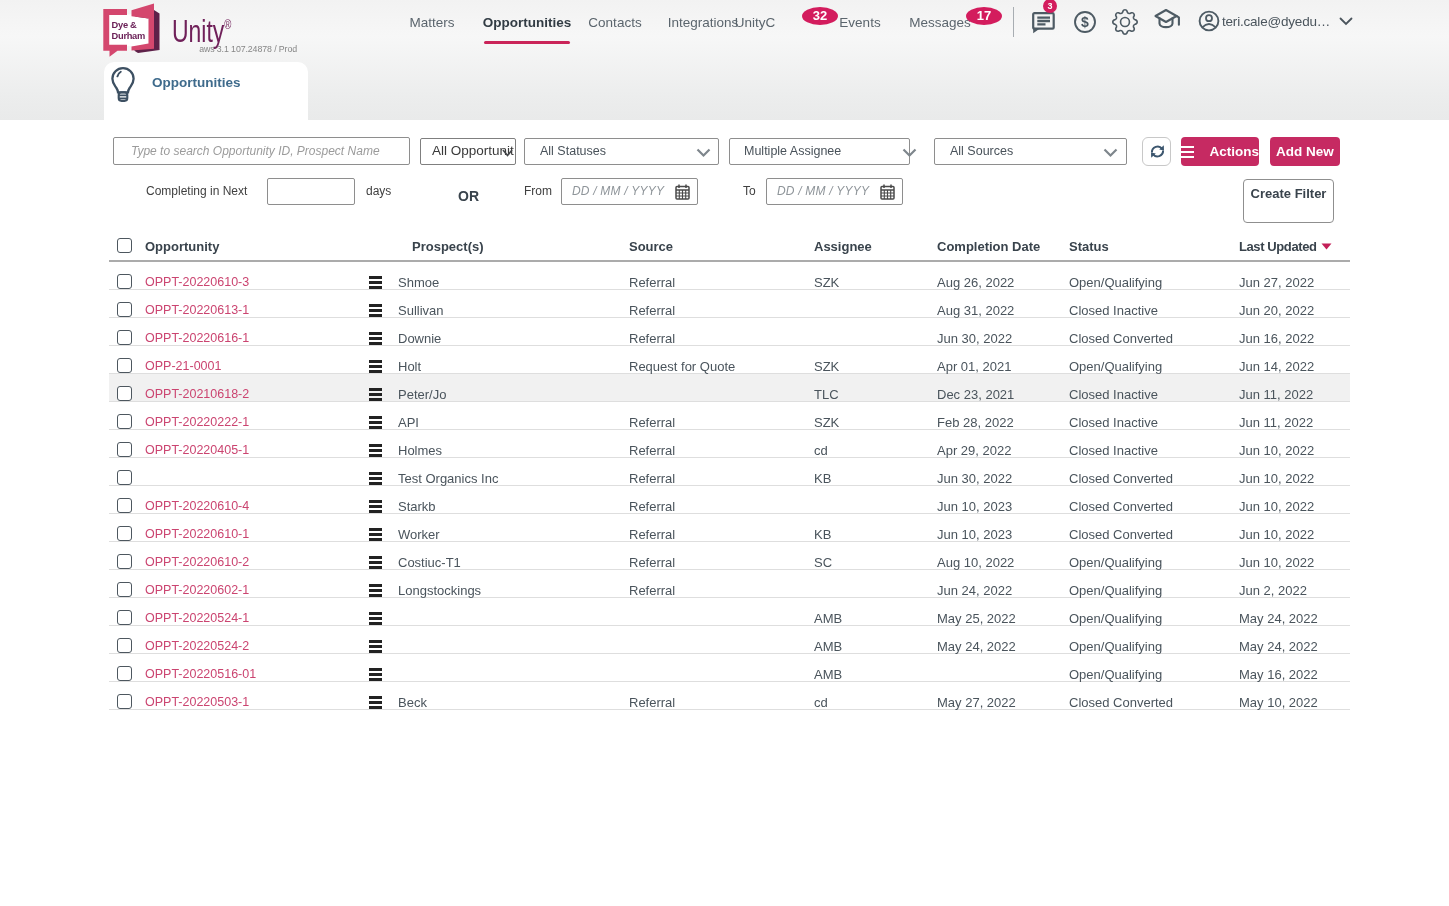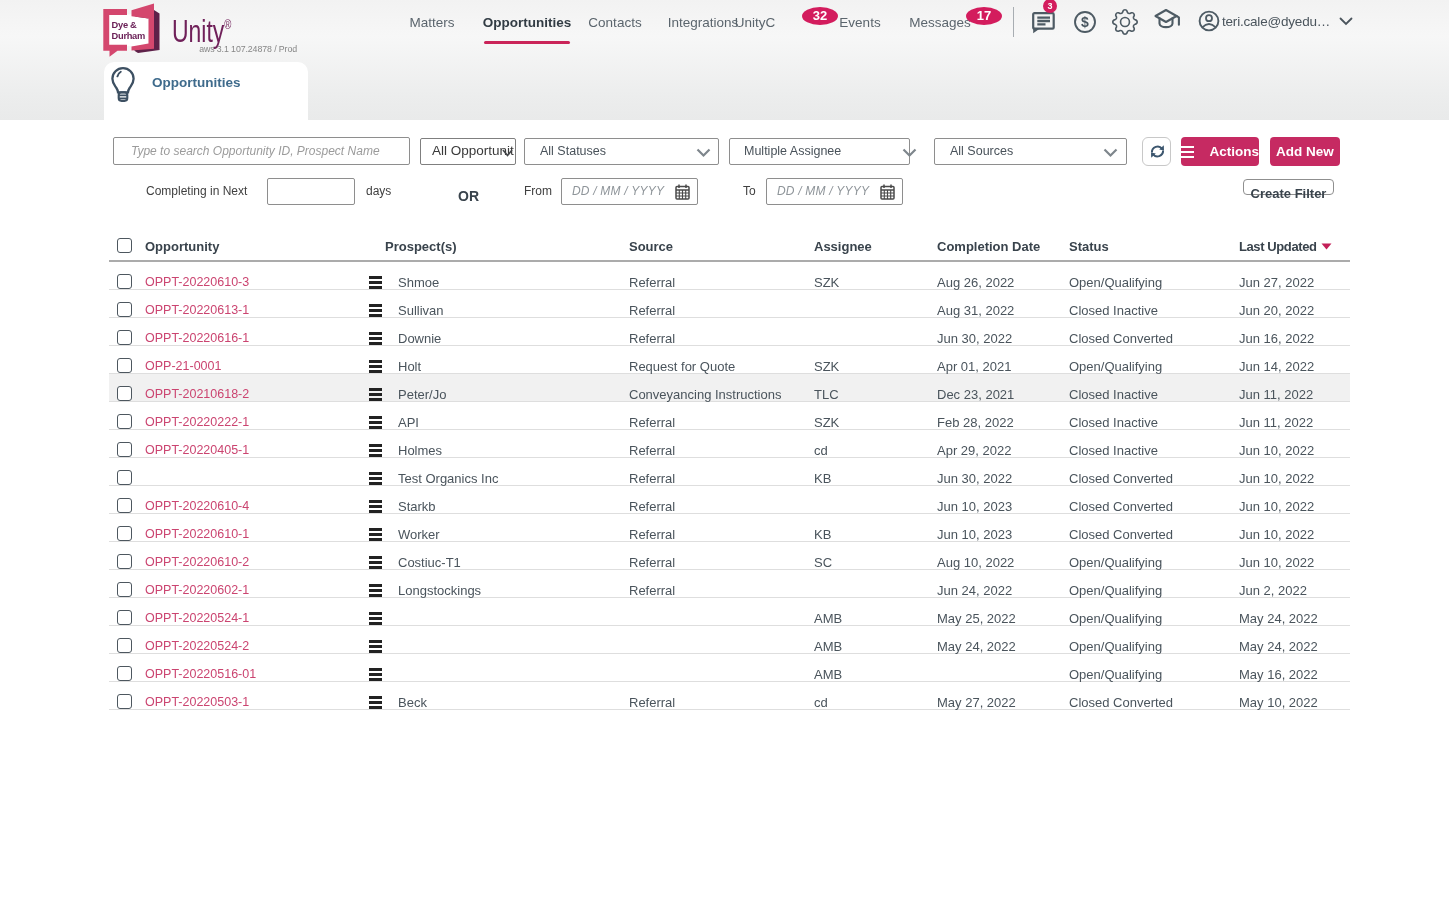--- a/index.html
+++ b/index.html
@@ -32,21 +32,21 @@
 #sel3{left:729px;width:181px;}
 #sel4{left:934px;width:193px;padding-left:15px}
 #refresh{position:absolute;left:1142px;top:137px;width:29px;height:29px;border:1px solid #c8c8c8;border-radius:6px;background:#fff}
 .btn{position:absolute;top:137px;height:29px;background:#c62a62;border-radius:4px;color:#fff;font-weight:bold;font-size:13.5px;text-align:center;line-height:29px}
 #actions{left:1181px;width:78px;display:flex;align-items:center;justify-content:space-between;gap:5px}
 #addnew{left:1270px;width:70px}
 .wham{width:13px;height:12px;background:linear-gradient(#fff 0 2.4px,transparent 2.4px 4.8px,#fff 4.8px 7.2px,transparent 7.2px 9.6px,#fff 9.6px 12px);flex:0 0 auto}
 .lbl{position:absolute;top:184px;font-size:12px;color:#404040;height:15px;line-height:15px;white-space:nowrap}
 #cin{position:absolute;left:267px;top:178px;width:88px;height:27px;border:1.5px solid #8e8e8e;border-radius:2px}
 .dinp{position:absolute;top:178px;width:137px;height:27px;border:1.5px solid #8e8e8e;border-radius:2px;background:#fff;font-style:italic;font-size:12px;color:#8f959a;line-height:24px;padding-left:10px;letter-spacing:0.2px;white-space:nowrap}
-#cfilter{position:absolute;left:1243px;top:179px;width:91px;height:16px;border:1px solid #8f8f8f;border-radius:4px;background:#fff;font-weight:bold;font-size:13px;color:#39434c;text-align:center;line-height:28px}
+#cfilter{position:absolute;left:1243px;top:179px;width:91px;height:44px;border:1px solid #8f8f8f;border-radius:4px;background:#fff;font-weight:bold;font-size:13px;color:#39434c;text-align:center;line-height:28px}
 
 #tbl{position:absolute;left:109px;top:233px;width:1241px}
 #thead{position:relative;height:27px;font-weight:bold;font-size:13px;color:#39434c;line-height:27px}
 #thead span.h{position:absolute;top:0}
 #thr{width:1241px;height:2px;background:#ababab}
 .trow{position:relative;height:28px;border-bottom:1px solid #dedede;font-size:13px;color:#4a545c}
 .trow.hl{background:#f1f1f1}
 .cb{position:absolute;left:8px;width:15px;height:15px;border:1.8px solid #4d575f;border-radius:3px;background:#fff}
 .trow .cb{top:12px}
 #thead .cb{top:5px}
@@ -174,21 +174,21 @@
 <path d="M4,0.5 v3.5 M11,0.5 v3.5 M1,6 h13"></path>
 <path d="M1,9 h13 M1,12 h13 M4.3,6 v9 M7.5,6 v9 M10.7,6 v9" stroke-width="1.1"></path>
 </svg>
 </div>
 <div id="cfilter">Create Filter</div>
 
 <div id="tbl">
 <div id="thead">
 <span class="cb"></span>
 <span class="h" style="left:36px">Opportunity</span>
-<span class="h" style="left:276px">Prospect(s)</span>
+<span class="h" style="left:303px">Prospect(s)</span>
 <span class="h" style="left:520px">Source</span>
 <span class="h" style="left:705px">Assignee</span>
 <span class="h" style="left:828px">Completion Date</span>
 <span class="h" style="left:960px">Status</span>
 <span class="h" style="left:1130px;letter-spacing:-0.4px">Last Updated</span>
 <svg style="position:absolute;left:1212px;top:10px" width="11" height="7" viewBox="0 0 11 7">
         <path d="M0.5,0.5 h10 l-5,6 Z" fill="#c32058"></path>
       </svg>
 </div>
 <div id="thr"></div>
@@ -234,21 +234,20 @@
 <span class="c a">SZK</span>
 <span class="c d">Apr 01, 2021</span>
 <span class="c st">Open/Qualifying</span>
 <span class="c u">Jun 14, 2022</span>
 </div>
 <div class="trow hl">
 <span class="cb"></span>
 <a class="oid">OPPT-20210618-2</a>
 <span class="ham"></span>
 <span class="c p">Peter/Jo</span>
-<span class="c s">Conveyancing Instructions</span>
 <span class="c a">TLC</span>
 <span class="c d">Dec 23, 2021</span>
 <span class="c st">Closed Inactive</span>
 <span class="c u">Jun 11, 2022</span>
 </div>
 <div class="trow">
 <span class="cb"></span>
 <a class="oid">OPPT-20220222-1</a>
 <span class="ham"></span>
 <span class="c p">API</span>

